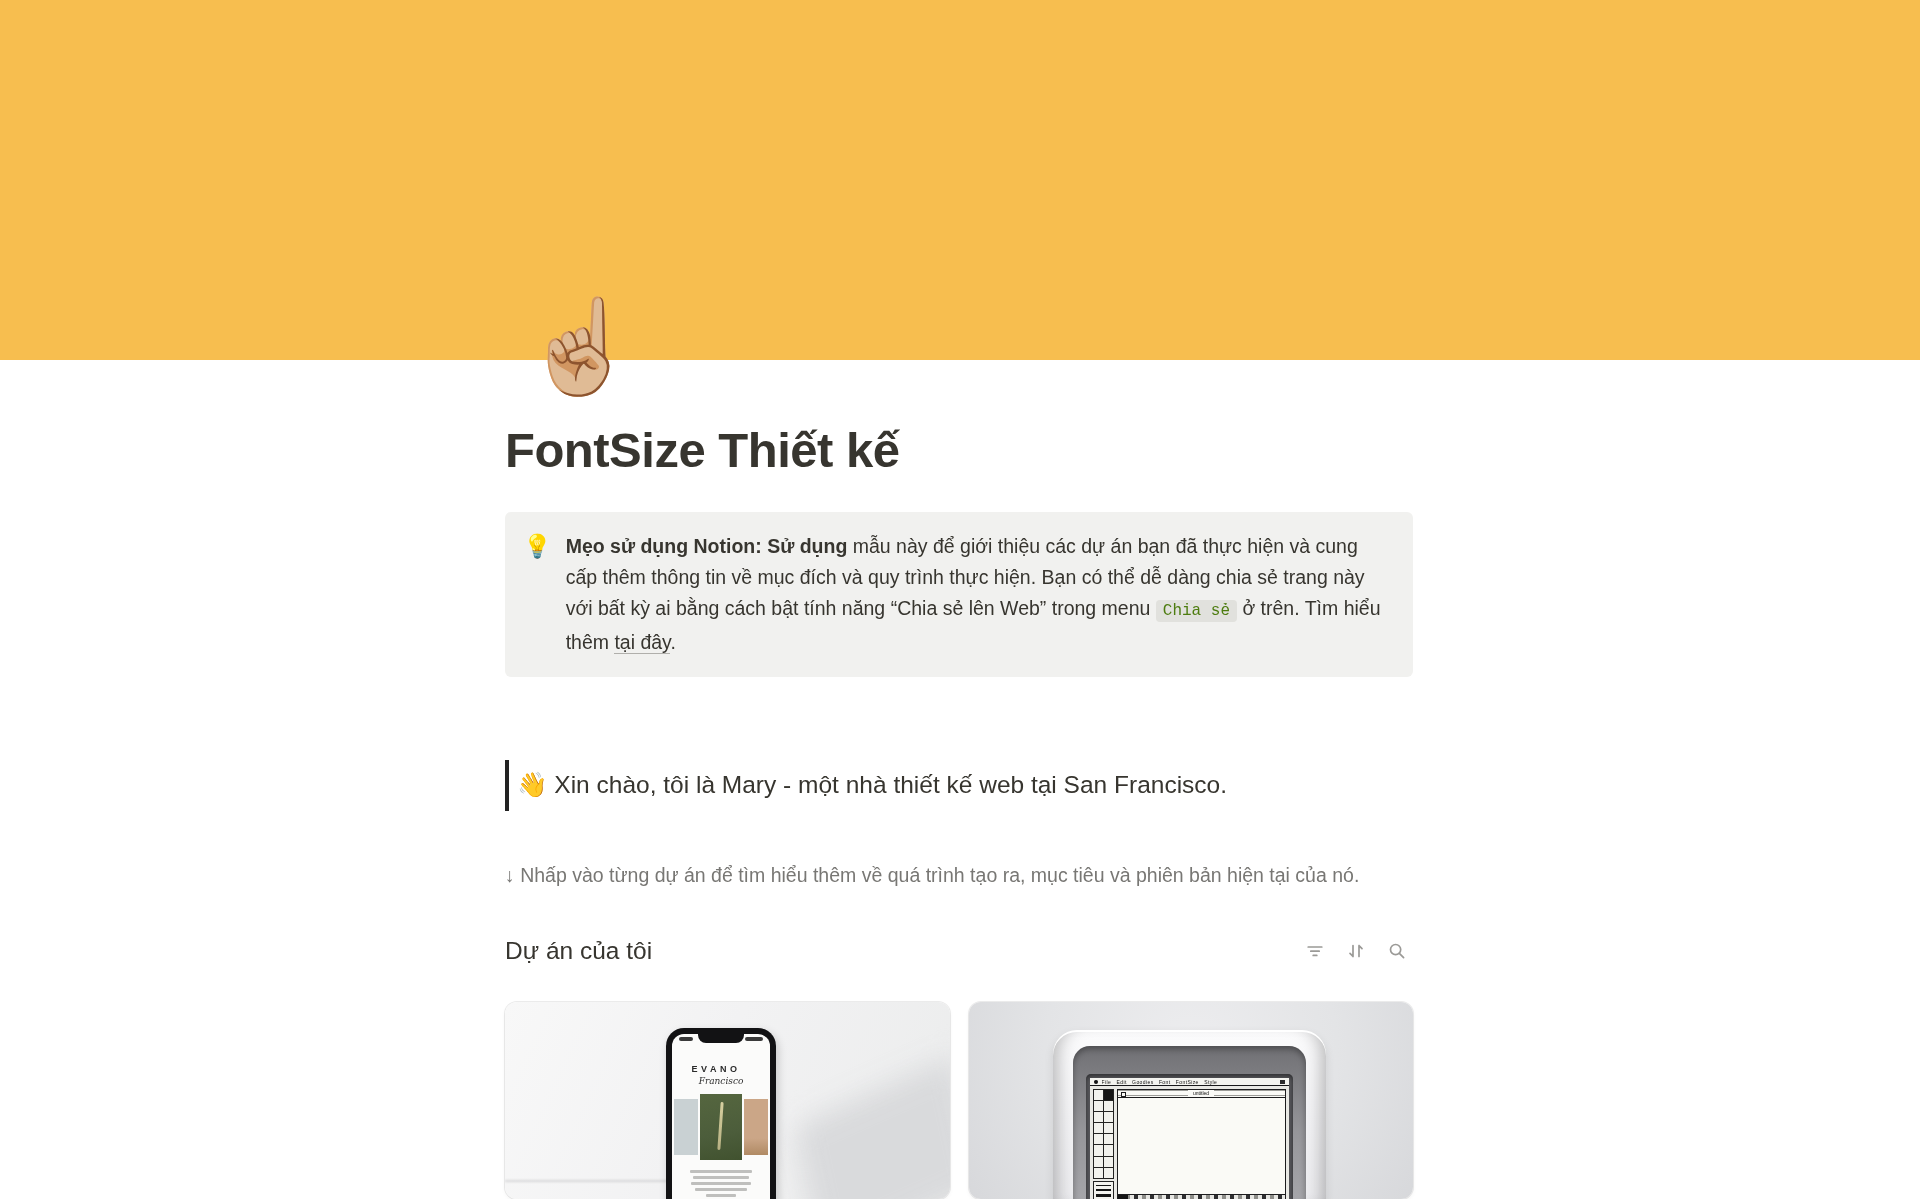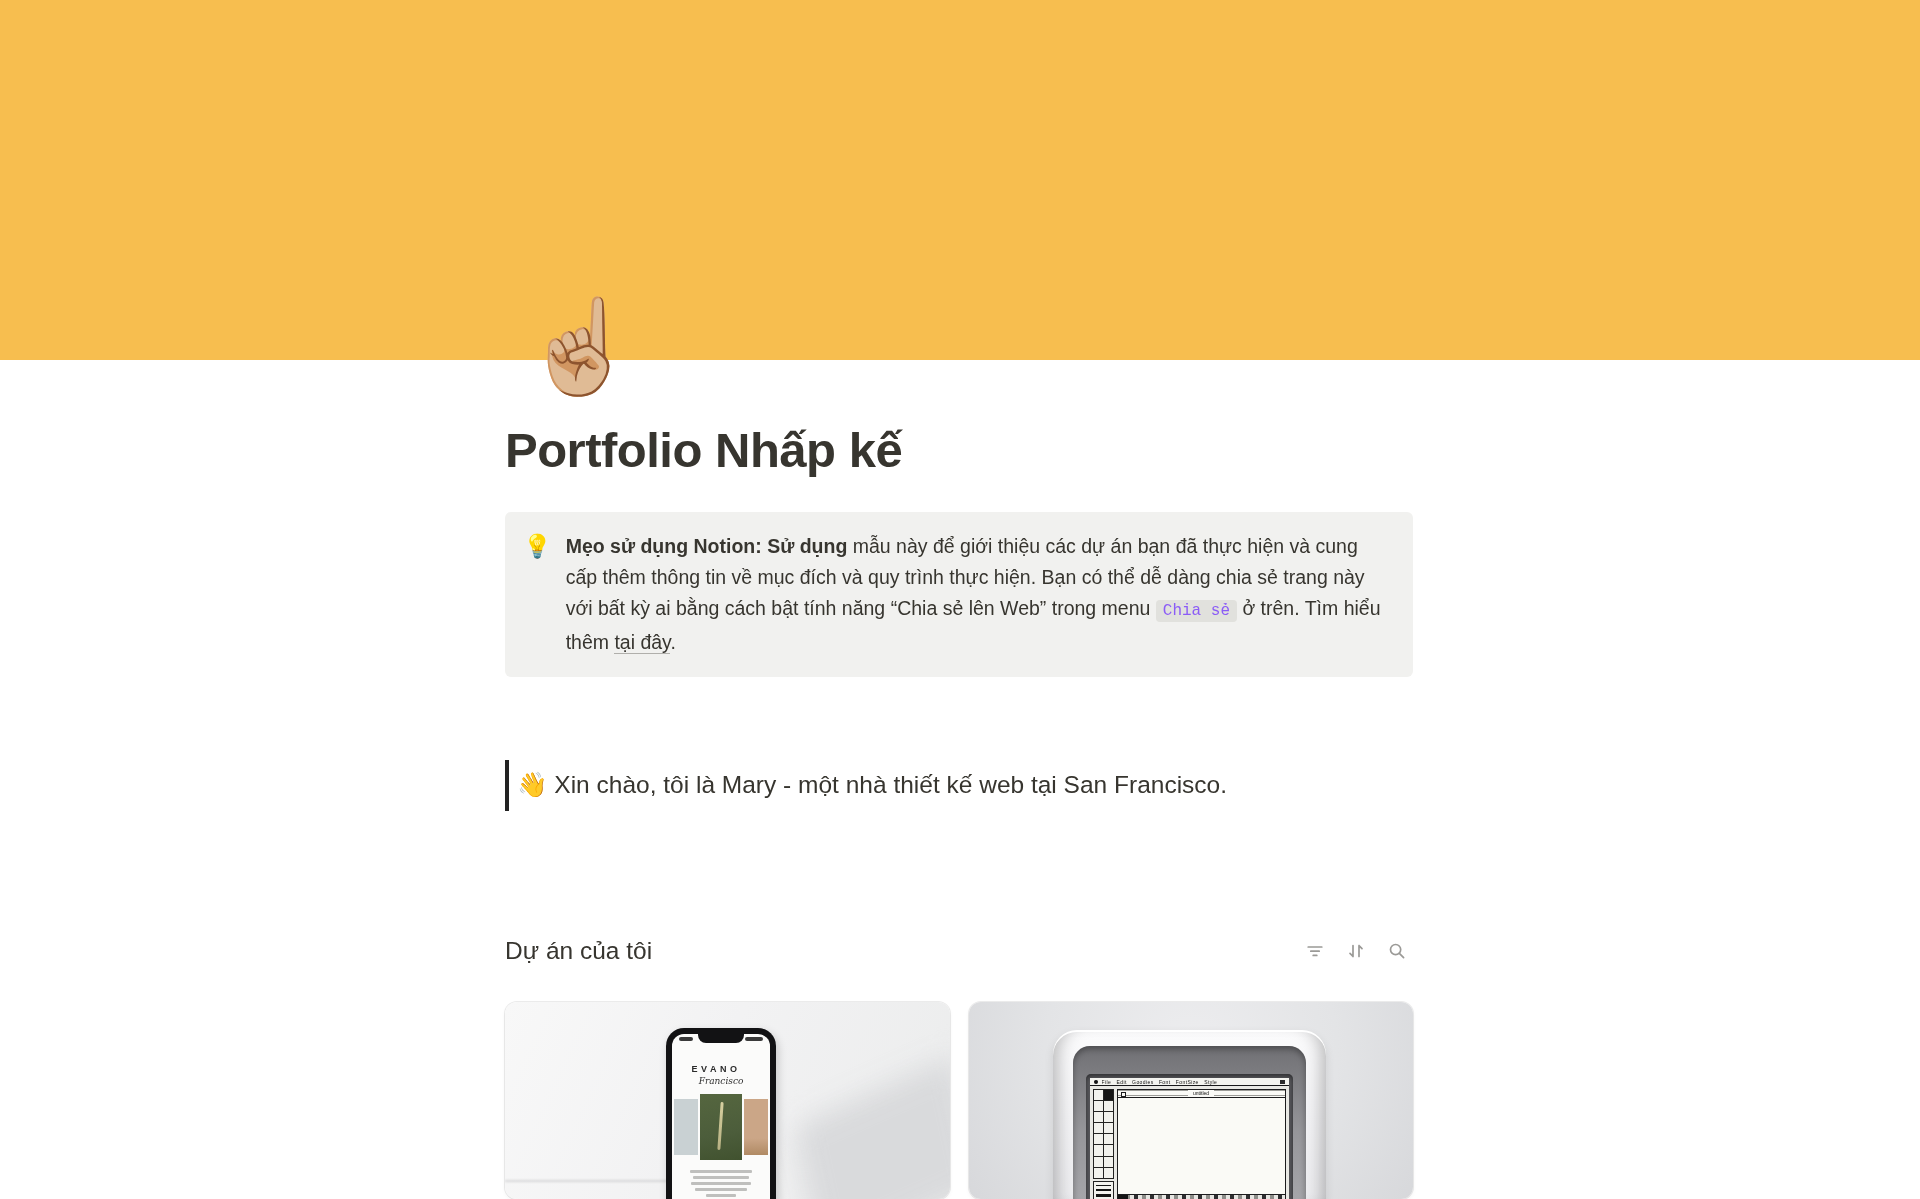--- a/index.html
+++ b/index.html
@@ -20,21 +20,21 @@
                 font-size:49px; font-weight:700; letter-spacing:-0.5px; color:#37352F; }
 
   
   .callout { position:absolute; left:0; top:512px; width:908px; min-height:162px;
              background:#F1F1EF; border-radius:6px; padding:19px 26px 19px 18px;
              display:flex; gap:14px; }
   .callout-icon { font-size:23px; line-height:31px; flex:0 0 auto; }
   .callout-text { font-size:19.5px; line-height:31px; color:#37352F; }
   .callout-text b { font-weight:700; }
   .code-chip { font-family:"Liberation Mono", monospace; font-size:0.82em;
-               color:#8b5cf6; background:rgba(135,131,120,0.15);
+               color:#4d7c0f; background:rgba(135,131,120,0.15);
                border-radius:4px; padding:2px 7px; }
   .inline-link { color:inherit; text-decoration:none; cursor:pointer;
                  border-bottom:1.5px solid rgba(55,53,47,0.35);text-align:center; }
 
   
   .quote { position:absolute; left:0; top:760px; width:908px;
            border-left:4.5px solid #232323; padding:7px 2px 7px 8px;
            font-size:24.5px; line-height:1.5; color:#37352F; }
 
   
@@ -141,29 +141,30 @@
 <body>
 
 <div class="page">
 
   <div class="cover" style="background:#F7BE4F;"></div>
 
   <div class="content">
 
     <div class="page-icon">☝🏼</div>
 
-    <h1 class="page-title">Portfolio Nhấp kế</h1>
+    <h1 class="page-title">FontSize Thiết kế</h1>
 
     <div class="callout">
       <span class="callout-icon">💡</span>
       <p class="callout-text"><b>Mẹo sử dụng Notion: Sử dụng</b><span> mẫu này để giới thiệu các dự án bạn đã thực hiện và cung cấp thêm thông tin về mục đích và quy trình thực hiện. Bạn có thể dễ dàng chia sẻ trang này với bất kỳ ai bằng cách bật tính năng “Chia sẻ lên Web” trong menu </span><span class="code-chip">Chia sẻ</span><span> ở trên. Tìm hiểu thêm </span><a class="inline-link">tại đây</a><span>.</span></p>
     </div>
 
     <div class="quote"><span>👋</span><span> Xin chào, tôi là Mary - một nhà thiết kế web tại San Francisco.</span></div>
 
+    <p class="hint">↓ Nhấp vào từng dự án để tìm hiểu thêm về quá trình tạo ra, mục tiêu và phiên bản hiện tại của nó.</p>
 
     <div class="gallery-header">
       <div class="gallery-title">Dự án của tôi</div>
       <div class="gallery-tools">
         <button class="tool-btn">
           <span>
             <svg width="20" height="20" viewBox="0 0 20 20" fill="none">
               <path d="M3.2 6h13.6M5.8 10.2h8.4M8.2 14.4h3.6" stroke="#9B9A97" stroke-width="1.7" stroke-linecap="round"></path>
             </svg>
           </span>

